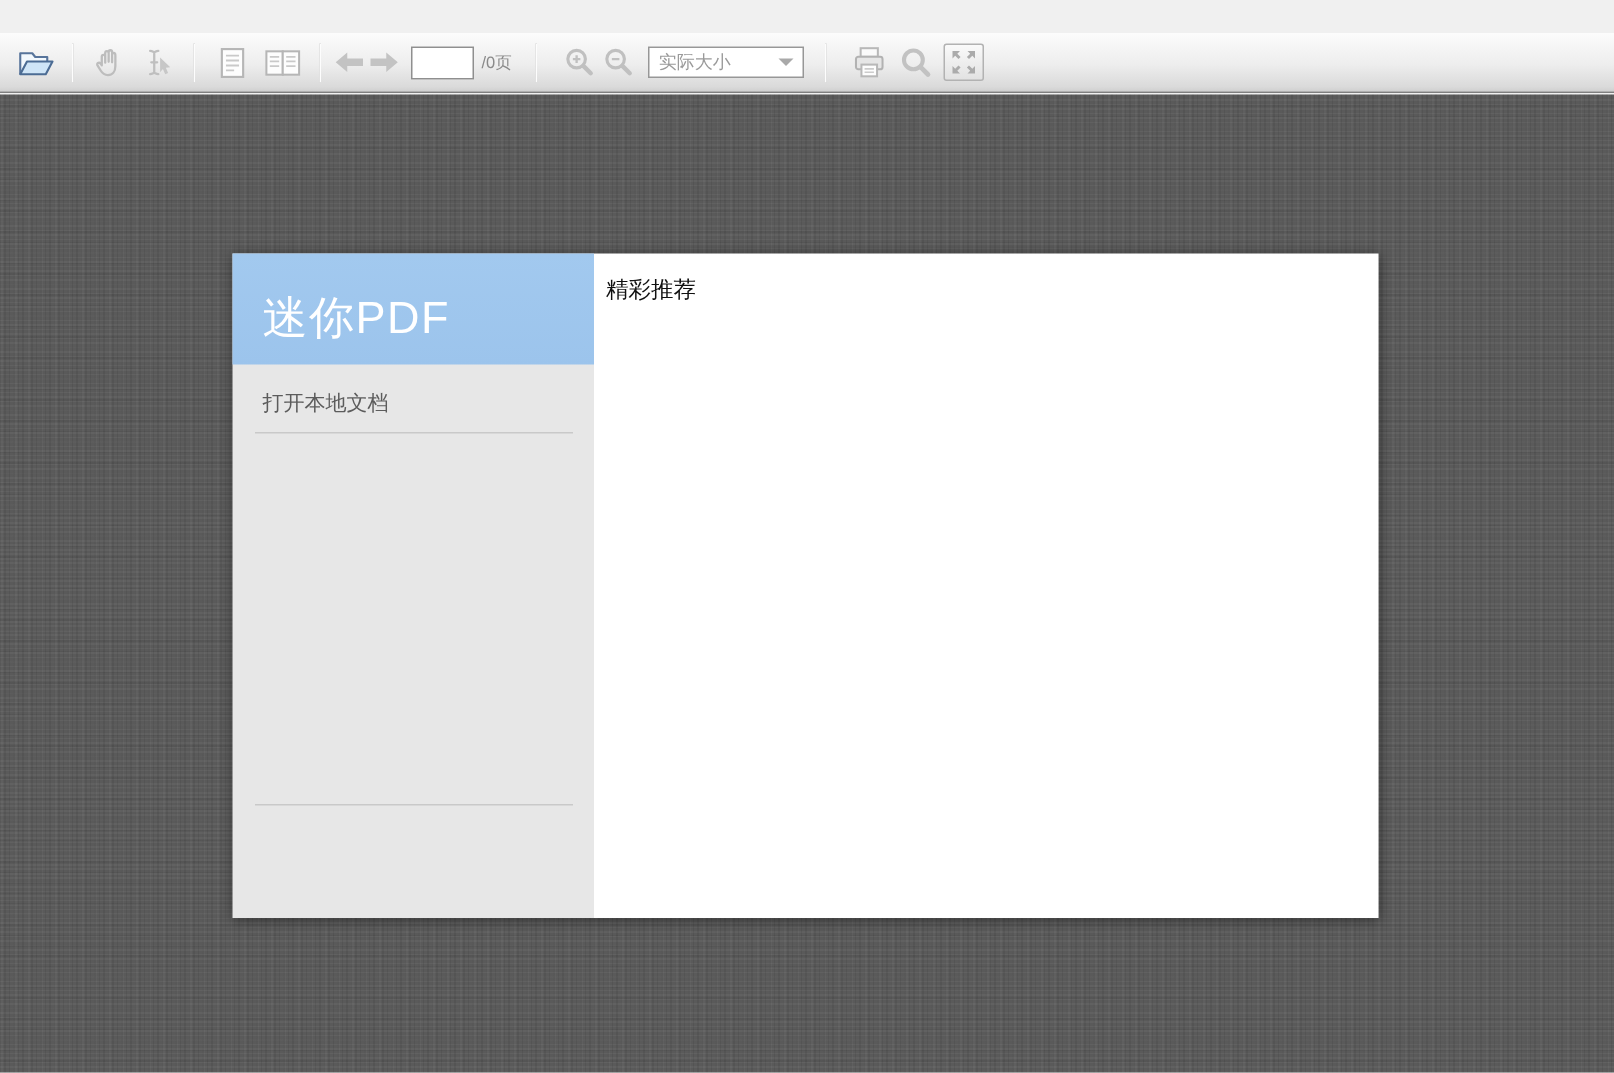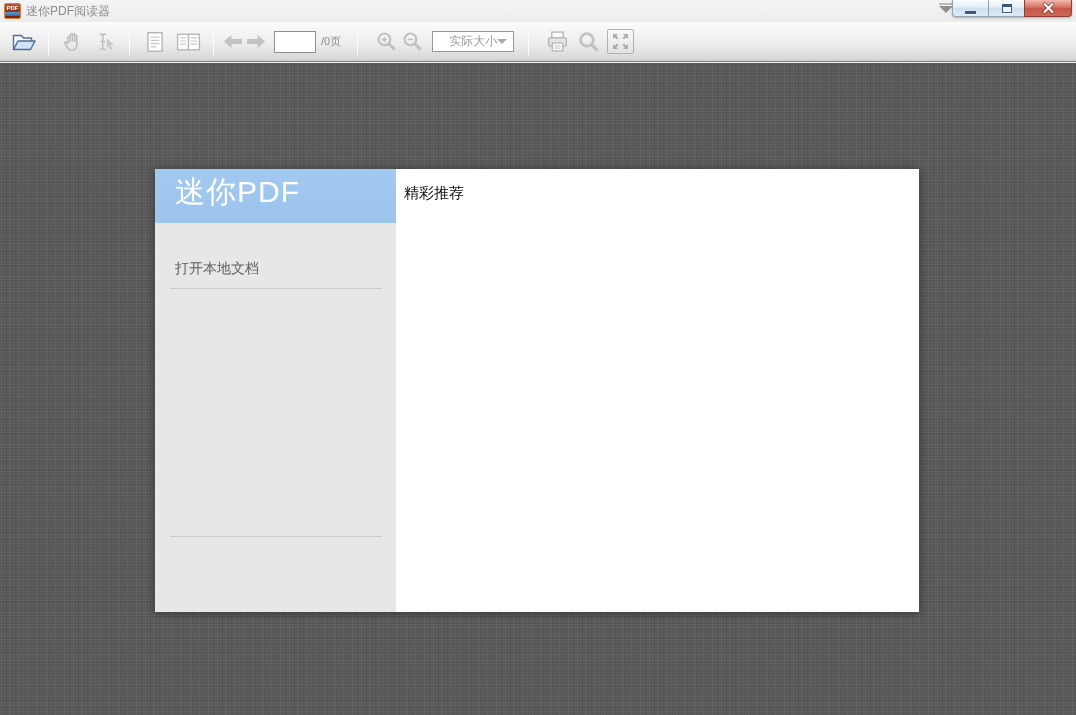--- a/index.html
+++ b/index.html
@@ -46,90 +46,63 @@
   .toolbar {
     position:absolute; top:22px; left:0; right:0; height:40px;
     background:linear-gradient(180deg,#fcfcfc 0%, #ededed 55%, #dadada 92%, #cfcfcf 100%);
     border-bottom:1px solid #7f7f7f;
     display:flex; align-items:center;
   }
   .tb-sep { width:1px; height:26px; background:#a6a6a6; border-right:1px solid #fdfdfd; }
   .tb-btn { display:flex; align-items:center; justify-content:center; background:none; border:none; padding:0; cursor:pointer; }
   .page-input { width:42px; height:22px; border:1px solid #8f8f8f; background:#fff; font-size:12px; text-align:center; }
   .page-total { font-size:11px; color:#8a8a8a; margin-left:5px; }
-  .zoom-select { width:82px; height:21px; border:1px solid #979797; background:#fff;
-    display:flex; align-items:center; justify-content:flex-end; padding:4px 6px; cursor:pointer; }
+  .zoom-select { width:104px; height:21px; border:1px solid #979797; background:#fff;
+    display:flex; align-items:center; justify-content:space-between; padding:4px 6px; cursor:pointer; }
   .zoom-select .zv { font-size:12px; color:#9a9a9a; }
   .zoom-select .arrow { width:0; height:0; border-left:5px solid transparent; border-right:5px solid transparent; border-top:5px solid #a9a9a9; }
   .fullscreen-btn { width:27px; height:25px; border:1px solid #b2b2b2; border-radius:2px;
     background:linear-gradient(#fafafa,#e2e2e2); display:flex; align-items:center; justify-content:center; cursor:pointer; }
 
   
   .canvas {
     position:absolute; top:63px; left:0; right:0; bottom:0;
     background-color:#5a5a5a;
     background-image:
       repeating-linear-gradient(90deg, rgba(0,0,0,.07) 0 1px, transparent 1px 3px),
       repeating-linear-gradient(0deg, rgba(255,255,255,.045) 0 1px, transparent 1px 3px),
       repeating-linear-gradient(0deg, rgba(0,0,0,.05) 0 1px, transparent 1px 7px),
       repeating-linear-gradient(90deg, rgba(255,255,255,.03) 0 2px, transparent 2px 9px);
   }
 
   
   .doc-panel { position:absolute; left:155px; top:106px; width:764px; height:443px;
     display:flex; box-shadow:0 1px 8px rgba(0,0,0,.45); }
   .side { position:relative; width:241px; background:#e7e7e7; flex:none; }
-  .side-header { height:54px; background:linear-gradient(#a2c9ef,#9cc4ec);
+  .side-header { height:74px; background:linear-gradient(#a2c9ef,#9cc4ec);
     display:flex; align-items:flex-end; padding:0 0 10px 20px; }
   .brand { font-size:30px; color:#fff; letter-spacing:1px; }
   .recent-label { position:absolute; top:91px; left:20px; font-size:14px; color:#5c5c5c; }
   .sep-line { position:absolute; left:15px; right:14px; height:1px; background:#c9c9c9; }
   .sep-top { top:119px; } .sep-bottom { top:367px; }
   .open-btn { position:absolute; left:27px; top:389px; width:187px; height:41px;
     border:1px solid #4f7396; border-radius:1px;
     background:linear-gradient(#e3f2fc 0%, #c8e4f6 45%, #a6d0ee 55%, #8fc2e7 100%);
     box-shadow:0 0 0 1px #d9d9d9, inset 0 1px 0 rgba(255,255,255,.8);
     font-size:16px; color:#1f2f3a; cursor:pointer; font-family:inherit; }
   .main { flex:1; background:#ffffff; padding:15px 0 0 8px; }
   .main-heading { font-size:15px; font-weight:normal; color:#111; }
 
   svg { display:block; }
 </style>
 </head>
 <body>
 
 <div class="window">
 
-  <div class="titlebar">
-    <div class="app-icon">
-      <div class="band"></div>
-      <div class="pdf">PDF</div>
-    </div>
-    <span class="titlebar-text">迷你PDF阅读器</span>
-
-    <div class="menu-arrow">
-      <div class="bar"></div>
-        <div class="tri"></div>
-    </div>
-
-    <div class="win-controls">
-      <div class="win-btn minimize">
-        <div class="glyph-min"></div>
-      </div>
-      <div class="win-btn maximize">
-        <div class="glyph-max"></div>
-      </div>
-      <div class="win-btn close">
-        <svg width="13" height="12" viewBox="0 0 13 12">
-          <path d="M2.5 2 L10.5 10 M10.5 2 L2.5 10" stroke="#7e2c22" stroke-width="3.4" stroke-linecap="round"></path>
-          <path d="M2.5 2 L10.5 10 M10.5 2 L2.5 10" stroke="#ffffff" stroke-width="2.2" stroke-linecap="round"></path>
-        </svg>
-      </div>
-    </div>
-  </div>
 
   <div class="toolbar">
     <button class="tb-btn" style="margin-left:10px">
       <svg width="28" height="24" viewBox="0 0 28 24">
         <path d="M3.5 19.5 V5.5 h8 l2 2.5 h8 v3.5" fill="#f2f8fd" stroke="#57749b" stroke-width="1.4" stroke-linejoin="round"></path>
         <path d="M3.5 19.5 L8 11 h17 l-4.5 8.5 z" fill="#cfe5f7" stroke="#4c6c94" stroke-width="1.4" stroke-linejoin="round"></path>
       </svg>
     </button>
 
     <div class="tb-sep" style="margin-left:10px"></div>

